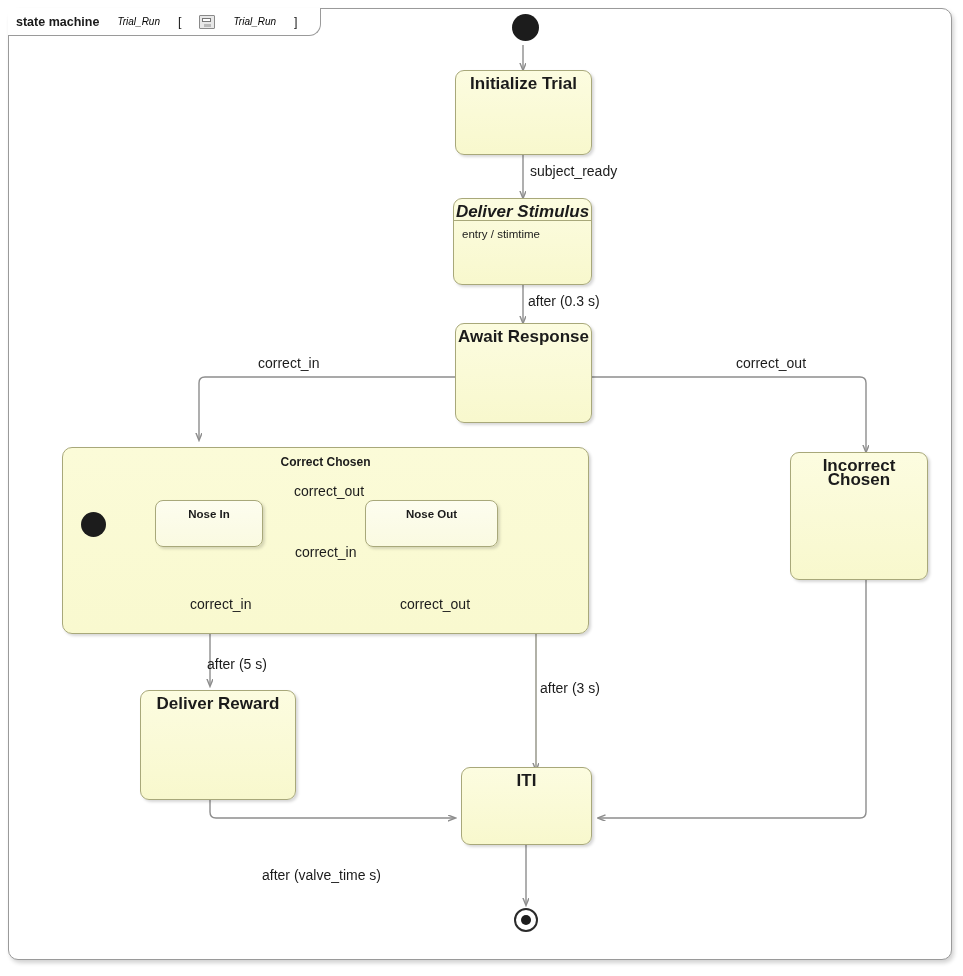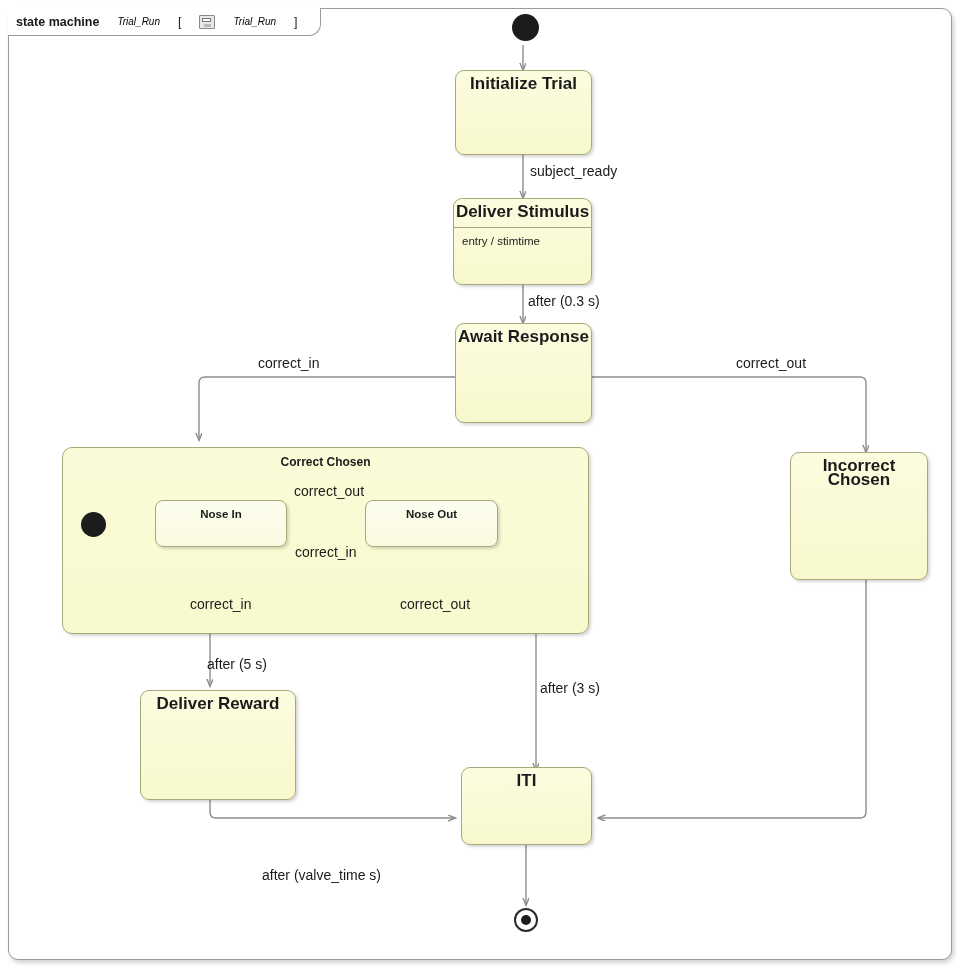--- a/index.html
+++ b/index.html
@@ -99,21 +99,22 @@
   .state > .title {
     text-align: center;
     font-size: 17px;
     font-weight: bold;
     color: #1b1b1b;
     padding-top: 6px;
     line-height: 14px;
   }
   .state.has-compartment > .title {
     border-bottom: 1px solid #a8a87a;
-    padding-bottom: 8px;
+    padding-bottom: 1px;
+    font-style: italic;
   }
   .compartment {
     font-size: 11.5px;
     color: #1b1b1b;
     padding: 6px 8px 0 8px;
     line-height: 14px;
   }
 
   
   .composite {
@@ -275,21 +276,21 @@
 
   <div class="edge-label" style="left:258px; top:357px;">correct_in</div>
   <div class="edge-label" style="left:736px; top:357px;">correct_out</div>
 
   <div class="composite" style="left:62px; top:447px; width:527px; height:187px;">
     <div class="title">Correct Chosen</div>
   </div>
 
   <div class="initial-node" style="left:81px; top:512px; width:25px; height:25px;"></div>
 
-  <div class="substate" style="left:155px; top:500px; width:132px; height:47px;">
+  <div class="substate" style="left:155px; top:500px; width:108px; height:47px;">
     <div class="title">Nose In</div>
   </div>
 
   <div class="substate" style="left:365px; top:500px; width:133px; height:47px;">
     <div class="title">Nose Out</div>
   </div>
 
   <div class="edge-label" style="left:294px; top:485px;">correct_out</div>
   <div class="edge-label" style="left:295px; top:546px;">correct_in</div>
   <div class="edge-label" style="left:190px; top:598px;">correct_in</div>

